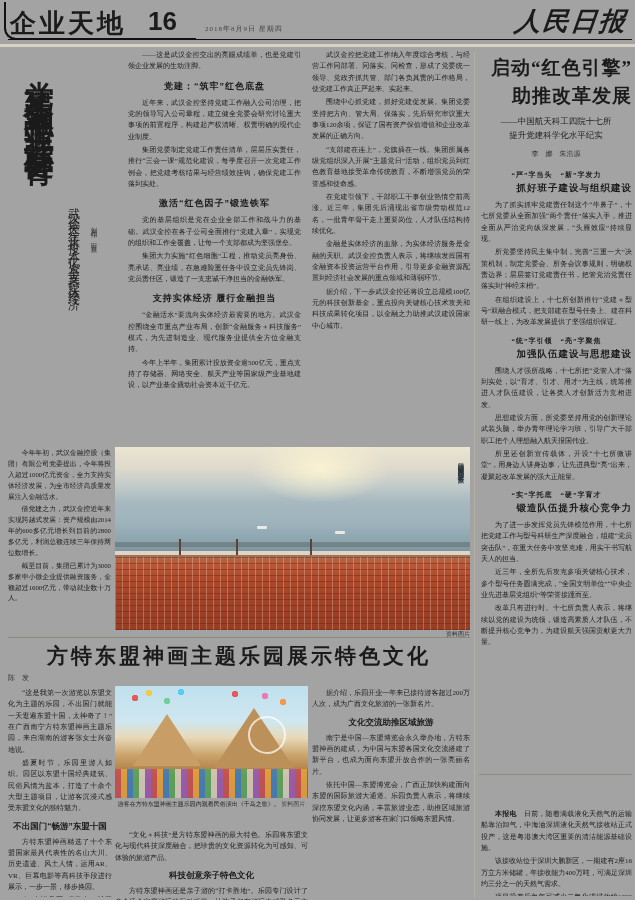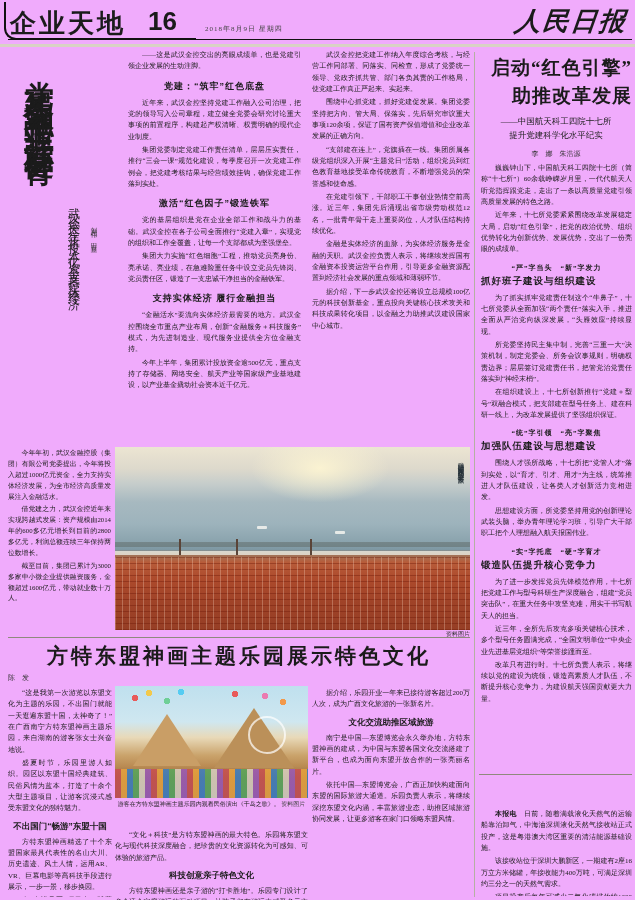--- a/index.html
+++ b/index.html
@@ -1,16 +1,16 @@
 <!DOCTYPE html>
 <html lang="zh"><head>
 <meta charset="utf-8">
 <style>
   html,body{margin:0;padding:0;}
-  .page{position:relative;width:635px;height:900px;background:#f0abfc;overflow:hidden;
+  .page{position:relative;width:635px;height:900px;background:#a3a3a3;overflow:hidden;
         font-family:"Liberation Serif","DejaVu Serif",serif;color:#1b1b1b;}
   
   .hdr-section{position:absolute;left:10px;top:6px;font-size:26px;font-weight:bold;letter-spacing:3px;}
   .hdr-page{position:absolute;left:148px;top:6px;font-size:26px;font-weight:bold;font-family:"Liberation Sans",sans-serif;}
   .hdr-date{position:absolute;left:205px;top:24px;font-size:7px;color:#444;letter-spacing:1px;}
   .masthead{position:absolute;right:8px;top:4px;font-size:26px;font-weight:bold;font-style:italic;
             transform:skewX(-6deg);letter-spacing:2px;}
   .hdr-bracket{position:absolute;left:4px;top:2px;width:190px;height:36px;border-left:2px solid #111;
                border-bottom:2px solid #111;border-bottom-left-radius:12px;}
   .rule-top{position:absolute;left:8px;top:39px;width:624px;height:1px;background:#111;}
@@ -49,21 +49,21 @@
   .rule-mid{position:absolute;left:8px;top:637px;width:462px;height:1px;background:#8f8a7c;}
   .rule-right{position:absolute;left:479px;top:774px;width:153px;height:1px;background:#8f8a7c;}
   
   .a-headline{position:absolute;left:480px;top:54px;width:152px;font-size:19px;font-weight:900;text-align:right;
               line-height:1.45;letter-spacing:1px;}
   .a-subtitle{position:absolute;left:480px;top:114px;width:152px;font-size:8.5px;text-align:center;line-height:1.7;color:#222;}
   .a-byline{position:absolute;left:480px;top:149px;width:152px;font-size:7px;text-align:center;color:#333;}
   .a-body{position:absolute;left:481px;top:163px;width:151px;height:608px;overflow:hidden;}
   .r-tag{font-size:7px;font-weight:bold;text-align:center;margin:7px 0 2px 0;letter-spacing:1px;}
   .r-title{font-family:Liberation Sans, sans-serif;font-weight:bold;font-size:9.5px;
-           text-align:left;margin:0 0 5px 0;letter-spacing:1px;}
+           text-align:right;margin:0 0 5px 0;letter-spacing:1px;}
   
   .s-headline{position:absolute;left:479px;top:784px;width:153px;font-size:14.5px;font-weight:bold;
               font-family:"Liberation Sans","DejaVu Sans",sans-serif;text-align:center;letter-spacing:1px;}
   .s-body{position:absolute;left:481px;top:808px;width:151px;height:88px;overflow:hidden;}
   .s-body .leadin{font-weight:bold;font-family:"Liberation Sans",sans-serif;}
   
   .ft-headline{position:absolute;left:8px;top:642px;width:462px;font-size:21px;font-weight:900;text-align:center;
                letter-spacing:3px;}
   .ft-byline{position:absolute;left:8px;top:673px;width:462px;font-size:7px;color:#333;}
   .ft-col1{position:absolute;left:8px;top:688px;width:104px;height:209px;overflow:hidden;}
@@ -168,38 +168,35 @@
     <div>启动“红色引擎”</div>
     <div>助推改革发展</div>
   </div>
   <div class="a-subtitle">
     <div>——中国航天科工四院十七所</div>
     <div>提升党建科学化水平纪实</div>
   </div>
   <div class="a-byline">李　娜　朱浩源</div>
 
   <div class="a-body body-txt">
-    <div>
-        <p>巍巍钟山下，中国航天科工四院十七所（简称“十七所”）60余载峥嵘岁月里，一代代航天人听党指挥跟党走，走出了一条以高质量党建引领高质量发展的特色之路。</p>
-        <p>近年来，十七所党委紧紧围绕改革发展稳定大局，启动“红色引擎”，把党的政治优势、组织优势转化为创新优势、发展优势，交出了一份亮眼的成绩单。</p>
-      </div>
 
     <div class="r-tag">“严”字当头　“新”字发力</div>
     <div class="r-title">抓好班子建设与组织建设</div>
     <div>
         <p>为了抓实抓牢党建责任制这个“牛鼻子”，十七所党委从全面加强“两个责任”落实入手，推进全面从严治党向纵深发展，“头雁效应”持续显现。</p>
         <p>所党委坚持民主集中制，完善“三重一大”决策机制，制定党委会、所务会议事规则，明确权责边界；层层签订党建责任书，把管党治党责任落实到“神经末梢”。</p>
         <p>在组织建设上，十七所创新推行“党建＋型号”双融合模式，把支部建在型号任务上、建在科研一线上，为改革发展提供了坚强组织保证。</p>
       </div>
 
     <div class="r-tag">“统”字引领　“亮”字聚焦</div>
     <div class="r-title">加强队伍建设与思想建设</div>
     <div>
         <p>围绕人才强所战略，十七所把“党管人才”落到实处，以“育才、引才、用才”为主线，统筹推进人才队伍建设，让各类人才创新活力竞相迸发。</p>
         <p>思想建设方面，所党委坚持用党的创新理论武装头脑，举办青年理论学习班，引导广大干部职工把个人理想融入航天报国伟业。</p>
+        <p>所里还创新宣传载体，开设“十七所微讲堂”，用身边人讲身边事，让先进典型“亮”出来，凝聚起改革发展的强大正能量。</p>
       </div>
 
     <div class="r-tag">“实”字托底　“硬”字育才</div>
     <div class="r-title">锻造队伍提升核心竞争力</div>
     <div>
         <p>为了进一步发挥党员先锋模范作用，十七所把党建工作与型号科研生产深度融合，组建“党员突击队”，在重大任务中攻坚克难，用实干书写航天人的担当。</p>
         <p>近三年，全所先后攻克多项关键核心技术，多个型号任务圆满完成，“全国文明单位”“中央企业先进基层党组织”等荣誉接踵而至。</p>
         <p>改革只有进行时。十七所负责人表示，将继续以党的建设为统领，锻造高素质人才队伍，不断提升核心竞争力，为建设航天强国贡献更大力量。</p>
       </div>
   </div>

